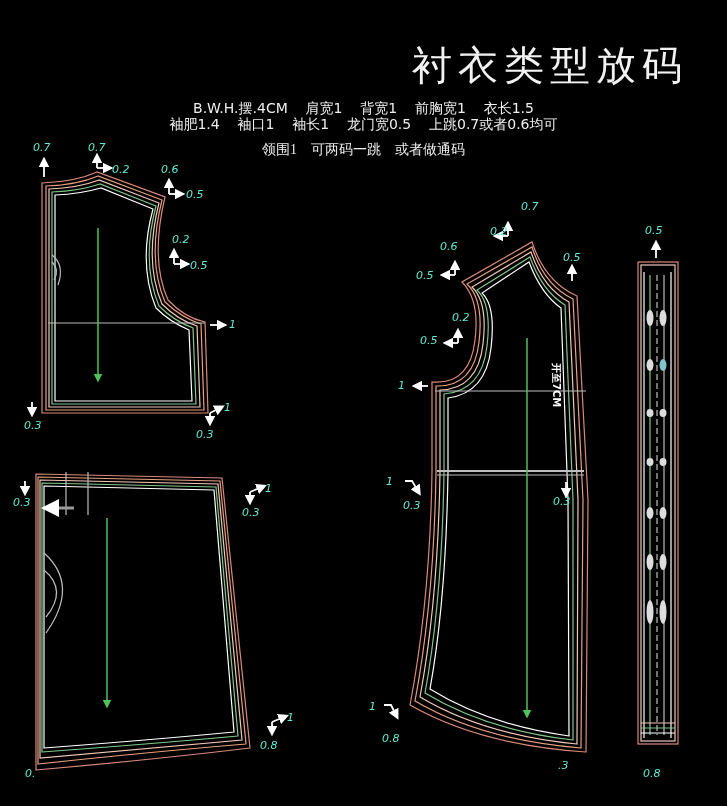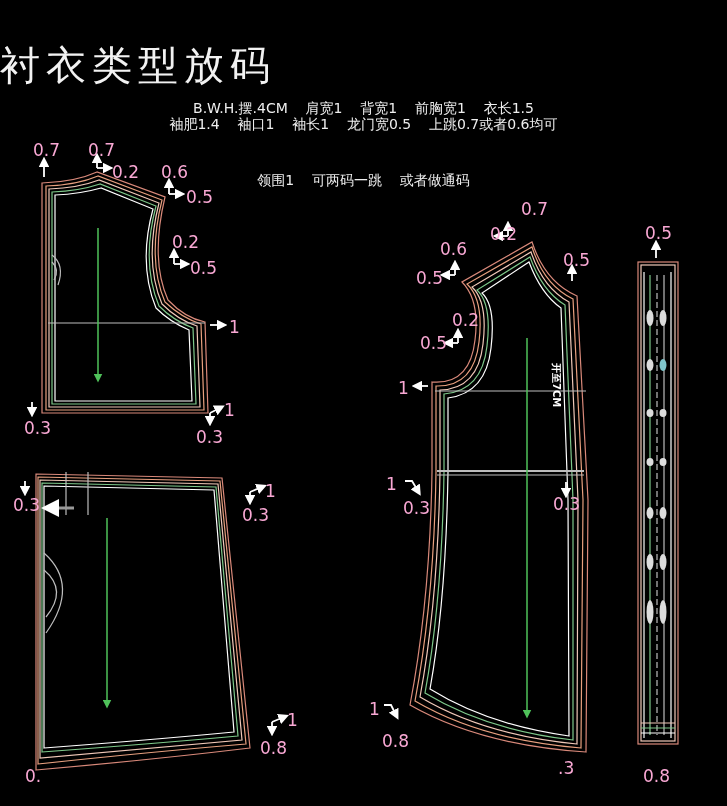--- a/index.html
+++ b/index.html
@@ -1,29 +1,29 @@
 <!DOCTYPE html>
 <html><head>
 <meta charset="utf-8">
 <style>
   html, body { margin:0; padding:0; background:#000; }
   body { width:727px; height:806px; position:relative; overflow:hidden; font-family:"DejaVu Sans", "Liberation Sans", sans-serif; color:#fff; }
-  .title { position:absolute; left:0; width:672px; top:38px; text-align:left; font-size:40px; font-weight:200; letter-spacing:6px; color:#f2f2f2; font-family:"DejaVu Serif", serif; }
+  .title { position:absolute; left:0; width:672px; top:38px; text-align:right; font-size:40px; font-weight:200; letter-spacing:6px; color:#f2f2f2; font-family:"DejaVu Serif", serif;padding-left:16px; }
   .spec { position:absolute; left:0; width:727px; text-align:center; font-size:14px; color:#eee; white-space:pre; }
-  .lbl { position:absolute; font-size:17px; color:#f9a8d4; line-height:1; white-space:nowrap; }
+  .lbl { position:absolute; font-size:11px; color:#5eead4; line-height:1; white-space:nowrap;font-style:italic; }
   svg.canvas { position:absolute; left:0; top:0; }
   .rot { position:absolute; left:563px; top:363px; font-size:10px; color:#fff; transform:rotate(90deg); transform-origin:left top; font-weight:bold; white-space:nowrap; }
 </style>
 </head>
 <body>
 
 <div class="title">衬衣类型放码</div>
 <div class="spec" style="top:100px;">B.W.H.摆.4CM    肩宽1    背宽1    前胸宽1    衣长1.5</div>
 <div class="spec" style="top:116px;">袖肥1.4    袖口1    袖长1    龙门宽0.5    上跳0.7或者0.6均可</div>
-<div class="spec" style="top:172px;">领围1    可两码一跳    或者做通码</div>
+<div class="spec" style="top:141px;font-family:Liberation Serif, serif;">领围1    可两码一跳    或者做通码</div>
 
 <svg class="canvas" width="727" height="806" viewBox="0 0 727 806">
   <defs>
     <marker id="ah" markerWidth="6" markerHeight="6" refX="3" refY="3" orient="auto">
         <path d="M0,0 L6,3 L0,6 z" fill="#fff"></path>
       </marker>
     <marker id="ag" markerWidth="6" markerHeight="6" refX="3" refY="3" orient="auto">
         <path d="M0,0 L6,3 L0,6 z" fill="#4fc25a"></path>
       </marker>
   </defs>

